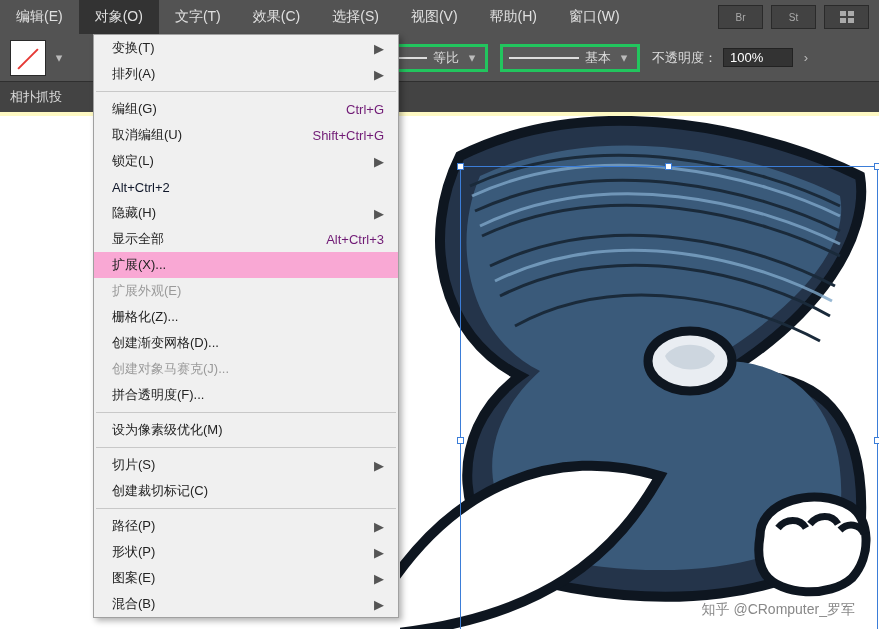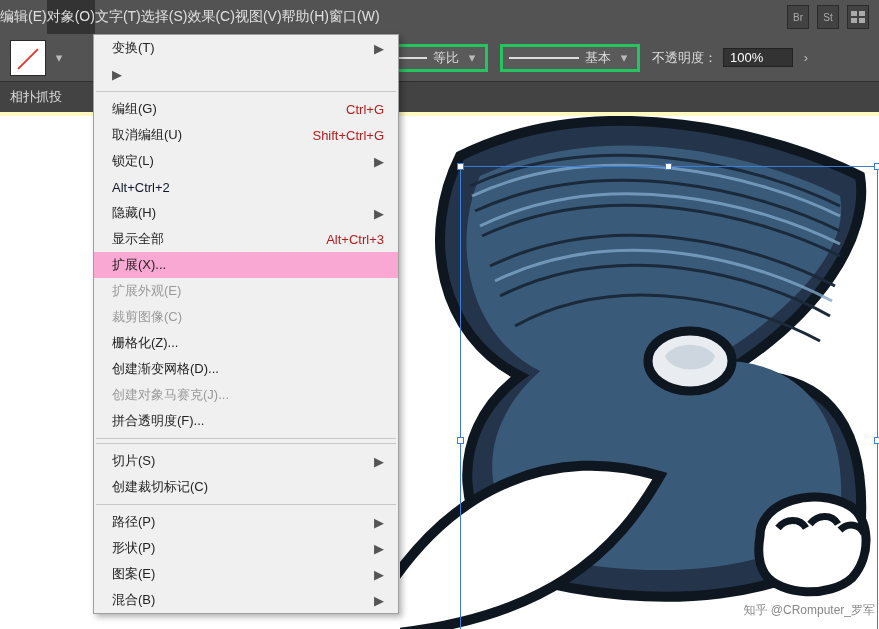--- a/index.html
+++ b/index.html
@@ -1,73 +1,73 @@
 <!DOCTYPE html>
 <html><head>
 <meta charset="utf-8">
 <style>
   * { margin: 0; padding: 0; box-sizing: border-box; font-family: "Microsoft YaHei", "PingFang SC", sans-serif; }
   body { width: 879px; height: 629px; background: #535353; overflow: hidden; position: relative; }
 
   
   .menubar { height: 34px; background: #535353; display: flex; align-items: stretch; color: #e0e0e0; font-size: 14px; }
-  .menubar-item { padding: 0 0; display: flex; align-items: center; cursor: default; }
+  .menubar-item { padding: 0 16px; display: flex; align-items: center; cursor: default; }
   .menubar-item.active { background: #333333; }
   .menubar-icons { margin-left: auto; display: flex; align-items: center; gap: 8px; padding-right: 10px; }
-  .topicon { width: 22px; height: 24px; background: #424242; border: 1px solid #2a2a2a; display: flex; align-items: center; justify-content: center; font-size: 10px; color: #aaa; }
+  .topicon { width: 45px; height: 24px; background: #424242; border: 1px solid #2a2a2a; display: flex; align-items: center; justify-content: center; font-size: 10px; color: #aaa; }
 
   
   .optionsbar { height: 48px; background: #535353; display: flex; align-items: center; padding: 0 10px; color: #ddd; font-size: 13px; border-bottom: 1px solid #2f2f2f; position: relative; }
   .swatch { width: 36px; height: 36px; border: 1px solid #2a2a2a; background: #fff; position: relative; margin-right: 6px; }
   .swatch::after { content: ""; position: absolute; left: 3px; right: 3px; top: 50%; height: 2px; background: #e53935; transform: rotate(-45deg); }
   .dd { width: 14px; height: 14px; color: #bbb; display: inline-flex; align-items: center; justify-content: center; }
   .opt-group { display: flex; align-items: center; gap: 6px; margin-left: 12px; }
   .stroke-line { width: 70px; height: 2px; background: #ddd; }
   .sel { background: #5a5a5a; border: 3px solid #22c55e; padding: 2px 6px; display: flex; align-items: center; gap: 6px; }
   .opacity-input { background: #333; border: 1px solid #222; color: #fff; width: 70px; padding: 1px 6px; text-align: left; }
 
   
   .tabstrip { height: 34px; background: #434343; display: flex; align-items: center; padding: 0 10px; color: #ddd; font-size: 13px; border-bottom: 4px solid #fef9c3; }
 
   
   .canvas { position: absolute; left: 0; right: 0; top: 116px; bottom: 0; background: #ffffff; }
   .artwork { position: absolute; left: 400px; top: 0; right: 0; bottom: 0; overflow: hidden; }
   .sel-box { position: absolute; left: 460px; top: 50px; width: 418px; height: 550px; border: 1px solid #3b7dd8; }
   .sel-handle { position: absolute; width: 7px; height: 7px; background: #fff; border: 1px solid #3b7dd8; }
-  .watermark { position: absolute; right: 4px; bottom: 10px; color: #888; font-size: 12px; }
+  .watermark { position: absolute; right: 24px; bottom: 10px; color: #888; font-size: 14px; }
 
   
   .dropdown { position: absolute; left: 93px; top: 34px; width: 306px; background: #f0f0f0; border: 1px solid #a0a0a0; box-shadow: 3px 3px 6px rgba(0,0,0,.3); font-size: 13px; color: #222; z-index: 50; }
   .mi { display: flex; align-items: center; padding: 4px 14px 4px 18px; height: 26px; cursor: default; }
   .mi.disabled { color: #9a9a9a; }
   .mi.highlight { background: #f9a8d4; justify-content: flex-end; }
   .mi .label { flex: 1; }
-  .mi .sc { color: #b91c1c; }
+  .mi .sc { color: #701a75; }
   .mi .arrow { color: #555; width: 10px; text-align: right; }
   .mi.disabled .sc, .mi.disabled .arrow { color: #0f172a; }
   .sep { height: 1px; background: #c8c8c8; margin: 4px 2px; }
 </style>
 </head>
 <body>
 
 <div class="menubar">
   <div class="menubar-item">
       <span>编辑(E)</span>
     </div>
   <div class="menubar-item active">
       <span>对象(O)</span>
     </div>
   <div class="menubar-item">
       <span>文字(T)</span>
     </div>
   <div class="menubar-item">
+      <span>效果(C)</span>
+    </div>
+  <div class="menubar-item">
       <span>选择(S)</span>
-    </div>
-  <div class="menubar-item">
-      <span>效果(C)</span>
     </div>
   <div class="menubar-item">
       <span>视图(V)</span>
     </div>
   <div class="menubar-item">
       <span>帮助(H)</span>
     </div>
   <div class="menubar-item">
       <span>窗口(W)</span>
     </div>
@@ -164,20 +164,21 @@
 
   <div class="watermark">知乎 @CRomputer_罗军</div>
 </div>
 
 <div class="dropdown" id="dropdown">
     <div class="mi">
       <span class="label">变换(T)</span>
       <span class="arrow">▶</span>
     </div>
     <div class="mi">
+      <span class="label">排列(A)</span>
       <span class="arrow">▶</span>
     </div>
     <div class="sep"></div>
     <div class="mi">
       <span class="label">编组(G)</span>
       <span class="sc">Ctrl+G</span>
     </div>
     <div class="mi">
       <span class="label">取消编组(U)</span>
       <span class="sc">Shift+Ctrl+G</span>
@@ -196,36 +197,36 @@
     <div class="mi">
       <span class="label">显示全部</span>
       <span class="sc">Alt+Ctrl+3</span>
     </div>
     <div class="mi highlight">
       <span class="label">扩展(X)...</span>
     </div>
     <div class="mi disabled">
       <span class="label">扩展外观(E)</span>
     </div>
-    <div class="mi disabled">
-      <span class="label">裁剪图像(C)</span>
-    </div>
     <div class="mi">
       <span class="label">栅格化(Z)...</span>
     </div>
     <div class="mi">
       <span class="label">创建渐变网格(D)...</span>
     </div>
     <div class="mi disabled">
       <span class="label">创建对象马赛克(J)...</span>
     </div>
     <div class="mi">
       <span class="label">拼合透明度(F)...</span>
     </div>
     <div class="sep"></div>
+    <div class="mi">
+      <span class="label">设为像素级优化(M)</span>
+    </div>
     <div class="sep"></div>
     <div class="mi">
       <span class="label">切片(S)</span>
       <span class="arrow">▶</span>
     </div>
     <div class="mi">
       <span class="label">创建裁切标记(C)</span>
     </div>
     <div class="sep"></div>
     <div class="mi">

